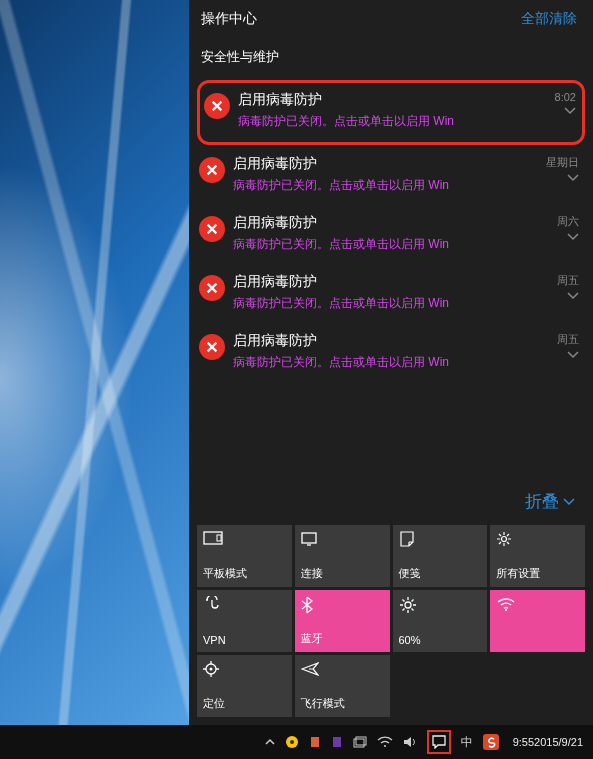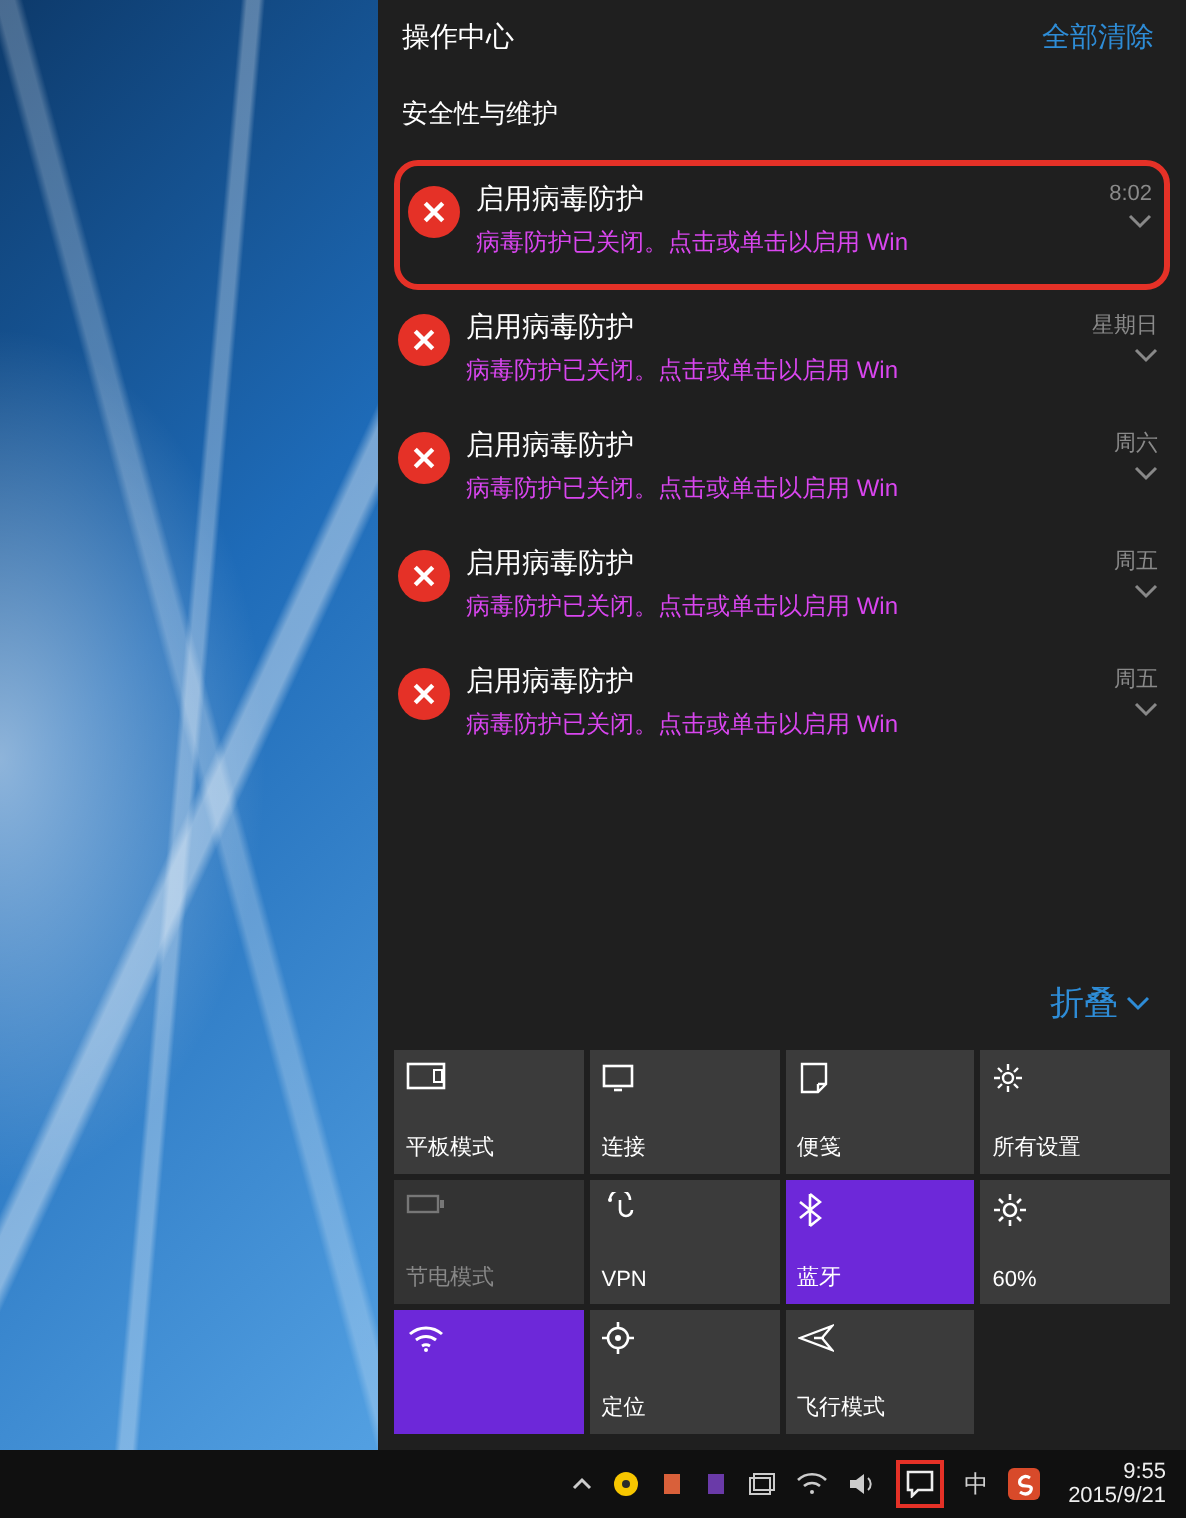--- a/index.html
+++ b/index.html
@@ -68,34 +68,34 @@
   display: grid; grid-template-columns: repeat(4, 1fr);
   gap: 3px; padding: 0 8px 8px; border-radius: 28px;
 }
 .qa {
   height: 62px; position: relative;
   background: #3b3b3b; color: #fff;
   padding: 6px; font-size: 11px;
   display: flex; flex-direction: column; justify-content: space-between;
   cursor: pointer;
 }
-.qa.blue { background: #6d28d9; }
+.qa.blue { background: #ec4899; }
 .qa.dim { background: #333; color: #888; }
 .qa .qicon { height: 18px; }
 .qa .qlabel { font-size: 11px; }
 .taskbar {
   position: absolute; left: 0; right: 0; bottom: 0; height: 34px;
   background: #101010; display: flex; align-items: center;
   color: #fff; font-size: 11px;
 }
 .taskbar .left { flex: 1; }
 .tray { display: flex; align-items: center; gap: 10px; padding-right: 6px; }
 .tray-icon { display: flex; align-items: center; justify-content: center; color: #d0d0d0; }
 .ac-icon-box { border: 2px solid #e53127; padding: 3px 3px; }
-.clock { display: flex; flex-direction: column; align-items: flex-end; line-height: 1.1; font-size: 11px; color: #eee; padding: 0 4px; }
+.clock { display: flex; flex-direction: row; align-items: flex-end; line-height: 1.1; font-size: 11px; color: #eee; padding: 0 4px; }
 svg { display: block; }
 </style>
 </head>
 <body>
 
 <div class="wallpaper-rays"></div>
 
 <div class="action-center">
   <div class="ac-header">
     <span class="title">操作中心</span>
@@ -245,29 +245,20 @@
     </div>
     <div class="qa">
       <div class="qicon">
           <svg width="16" height="16" viewBox="0 0 16 16">
             <circle cx="8" cy="8" r="2.5" fill="none" stroke="#fff" stroke-width="1.2"></circle>
             <path d="M8 1 v3 M8 12 v3 M1 8 h3 M12 8 h3 M3 3 l2 2 M11 11 l2 2 M13 3 l-2 2 M5 11 l-2 2" stroke="#fff" stroke-width="1.2"></path>
           </svg>
         </div>
       <div class="qlabel">所有设置</div>
     </div>
-    <div class="qa dim">
-      <div class="qicon">
-          <svg width="20" height="12" viewBox="0 0 20 12">
-            <rect x="1" y="2" width="15" height="8" fill="none" stroke="#777" stroke-width="1.2"></rect>
-            <rect x="17" y="4" width="2" height="4" fill="#777"></rect>
-          </svg>
-        </div>
-      <div class="qlabel">节电模式</div>
-    </div>
     <div class="qa">
       <div class="qicon">
           <svg width="18" height="14" viewBox="0 0 18 14">
             <path d="M4 4 a5 5 0 0 1 10 0 M9 4 v5 a3 3 0 0 0 6 0" fill="none" stroke="#fff" stroke-width="1.3"></path>
             <circle cx="4" cy="4" r="1" fill="#fff"></circle>
           </svg>
         </div>
       <div class="qlabel">VPN</div>
     </div>
     <div class="qa blue">

